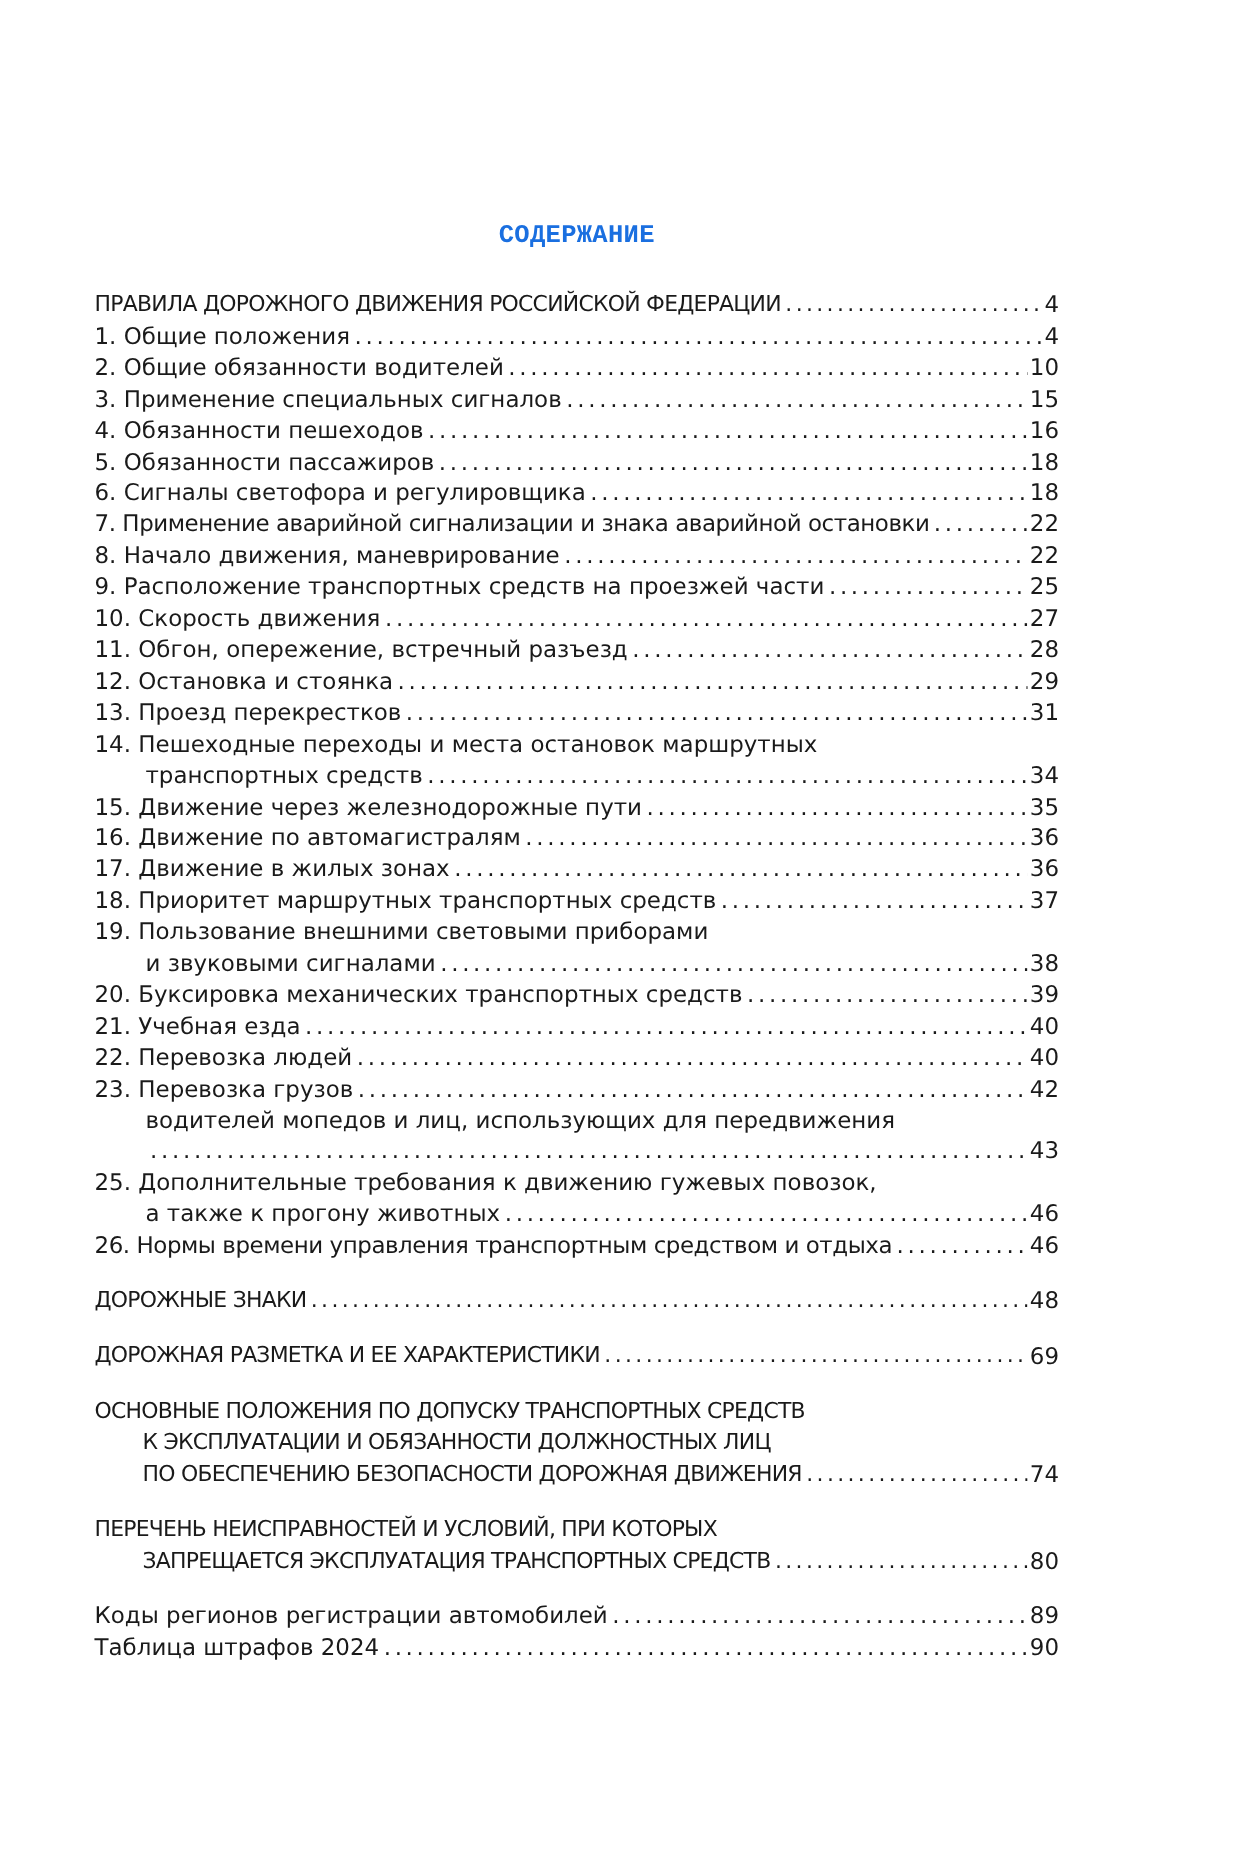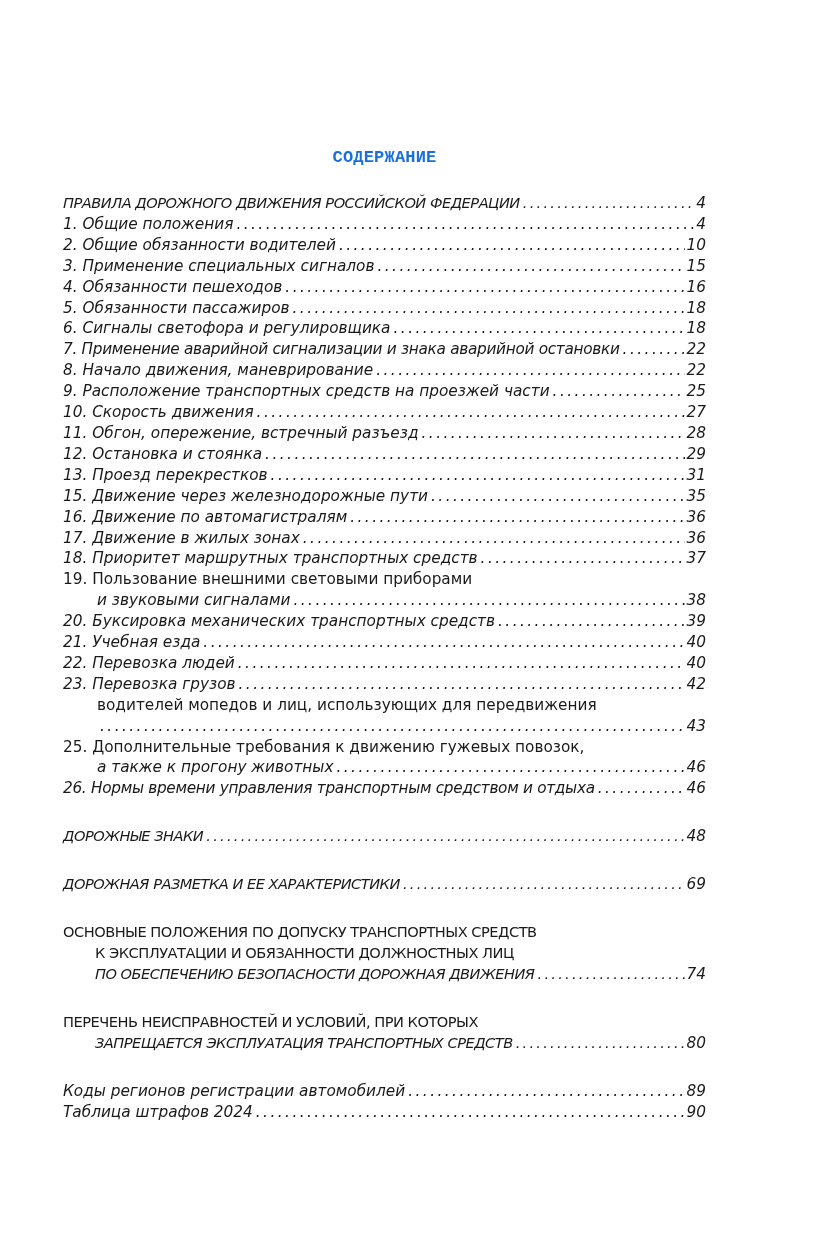--- a/index.html
+++ b/index.html
@@ -37,27 +37,26 @@
       position: absolute;
       top: 193px;
       left: 0;
       width: 643px;
     }
     .entry {
       font-size: 15.3px;
       line-height: 20.9px;
     }
     .entry.gap {
-      margin-top: 27px;
+      margin-top: 16px;
     }
     .row {
       display: flex;
       align-items: flex-end;
       white-space: nowrap;
-      font-style: italic;
     }
     .row .label {
       flex: 0 0 auto;
     }
     .row .leader {
       flex: 1 1 auto;
       overflow: hidden;
       letter-spacing: 2.6px;
       margin: 0 2px 0 3px;
       color: #1a1a1a;
@@ -190,20 +189,28 @@
         </div>
     </div>
     <div class="entry">
       <div class="row">
           <span class="label">13. Проезд перекрестков</span>
           <span class="leader"></span>
           <span class="page-num">31</span>
         </div>
     </div>
 
+    <div class="entry">
+      <div class="cont">14. Пешеходные переходы и места остановок маршрутных</div>
+      <div class="row indent-num">
+          <span class="label">транспортных средств</span>
+          <span class="leader"></span>
+          <span class="page-num">34</span>
+        </div>
+    </div>
 
     <div class="entry">
       <div class="row">
           <span class="label">15. Движение через железнодорожные пути</span>
           <span class="leader"></span>
           <span class="page-num">35</span>
         </div>
     </div>
     <div class="entry">
       <div class="row">

